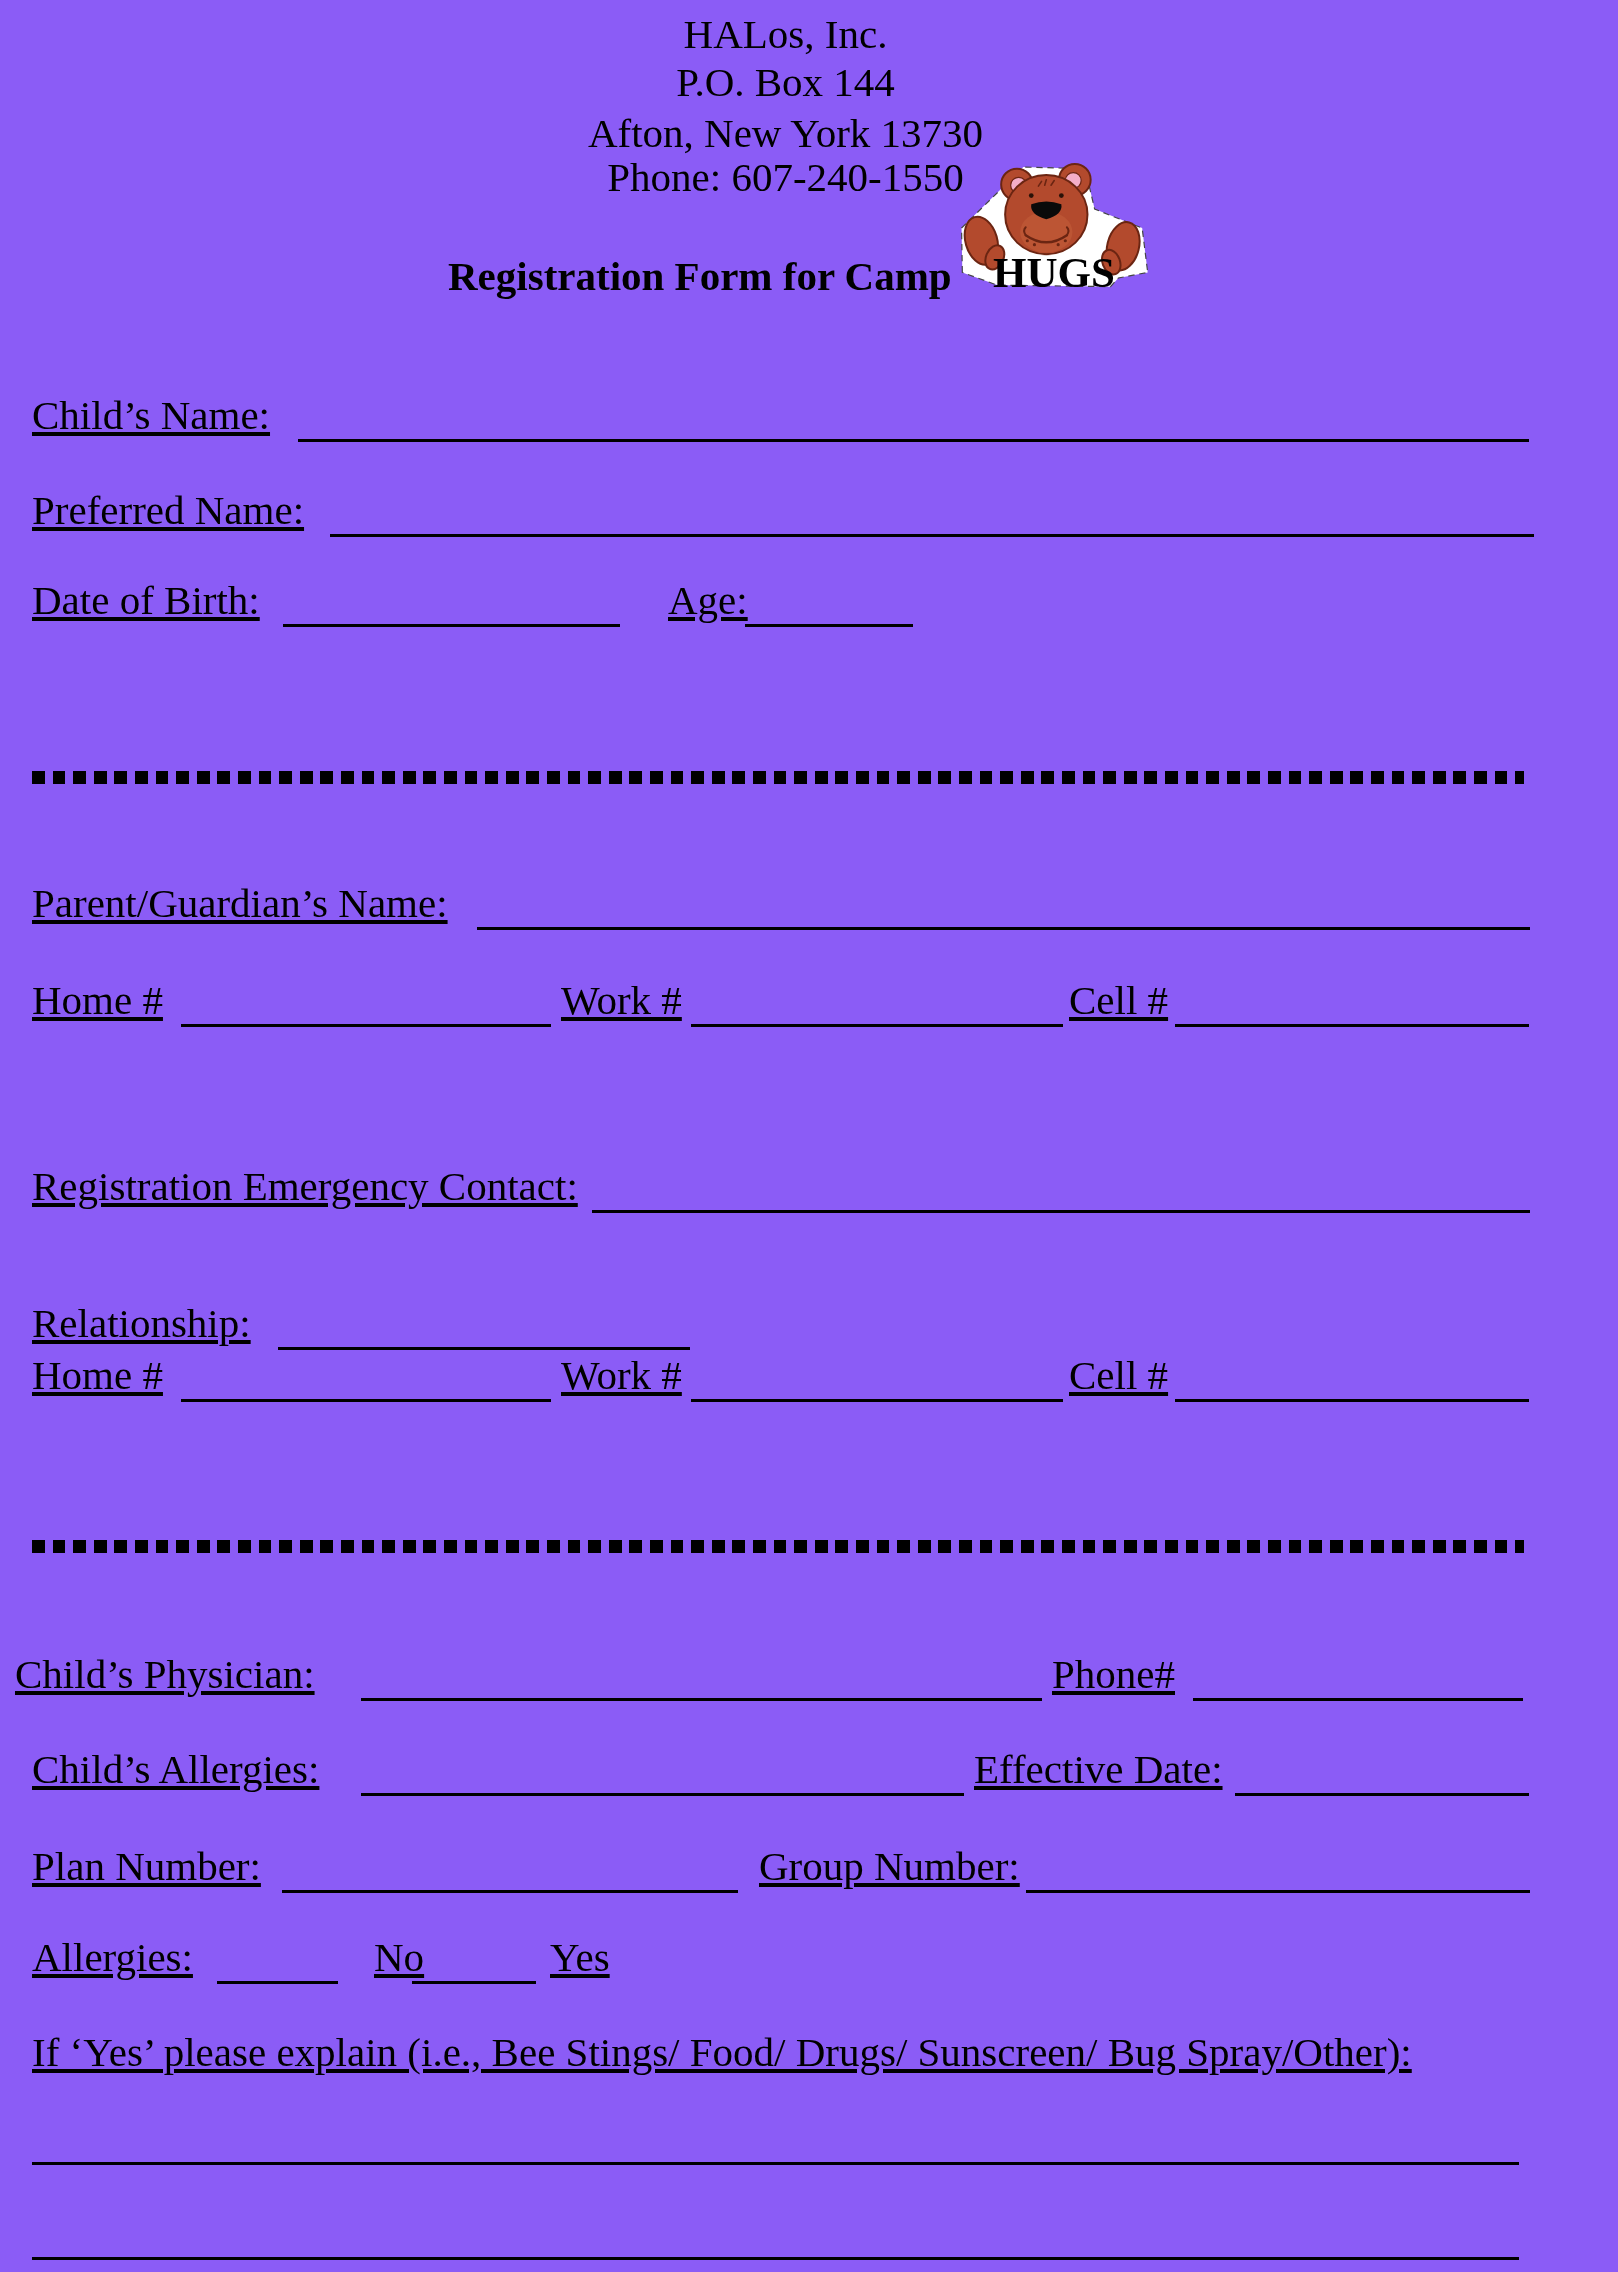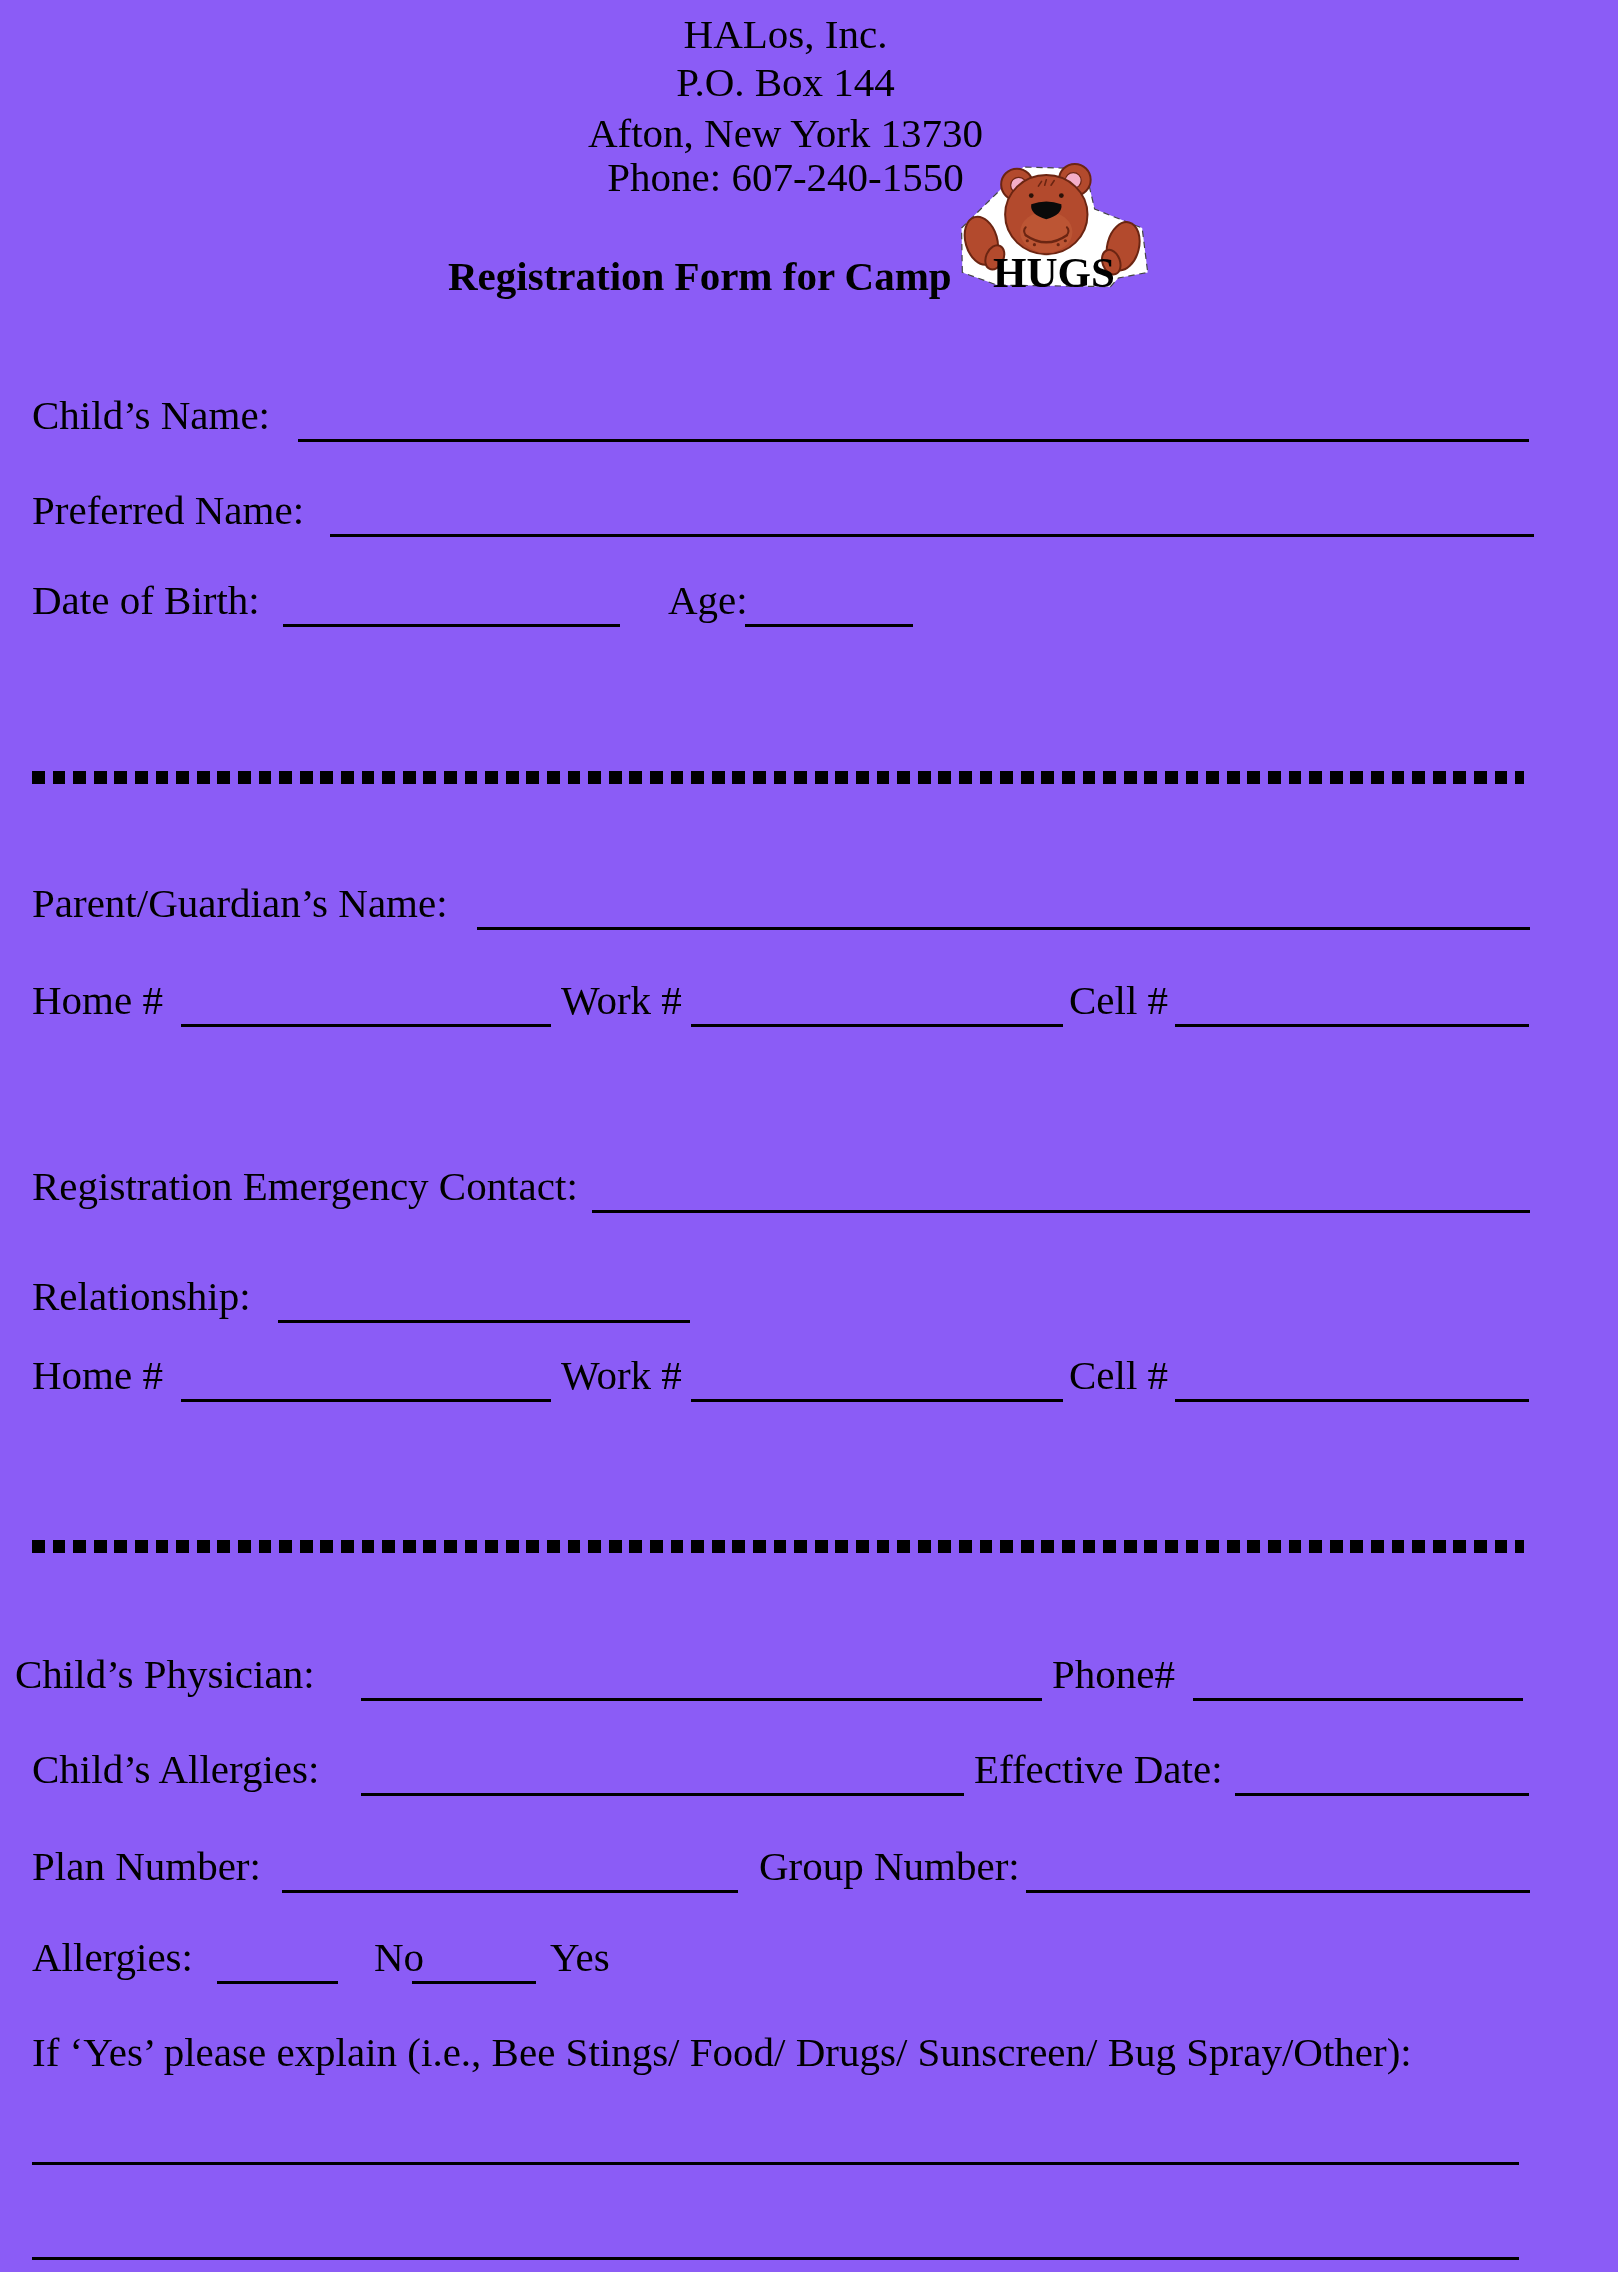--- a/index.html
+++ b/index.html
@@ -30,20 +30,21 @@
     white-space: nowrap;
     z-index: 3;
   }
   .row { position: absolute; left: 0; width: 1618px; height: 51px; }
   .lbl {
     position: absolute;
     top: 0;
     font-size: 41px;
     line-height: 41px;
     white-space: nowrap;
+    text-decoration: underline;
   }
   .line {
     position: absolute;
     top: 0;
     height: 44px;
     border-bottom: 3.2px solid #000;
   }
   .divider {
     position: absolute;
     left: 32px;
@@ -148,21 +149,21 @@
     <span class="line" style="left:691px; width:372px"></span>
     <span class="lbl" style="left:1069px">Cell #</span>
     <span class="line" style="left:1175px; width:354px"></span>
   </div>
 
   <div class="row" style="top:1166px">
     <span class="lbl" style="left:32px">Registration Emergency Contact:</span>
     <span class="line" style="left:592px; width:938px"></span>
   </div>
 
-  <div class="row" style="top:1276px">
+  <div class="row" style="top:1303px">
     <span class="lbl" style="left:32px">Relationship:</span>
     <span class="line" style="left:278px; width:412px"></span>
   </div>
 
   <div class="row" style="top:1355px">
     <span class="lbl" style="left:32px">Home #</span>
     <span class="line" style="left:181px; width:370px"></span>
     <span class="lbl" style="left:561px">Work #</span>
     <span class="line" style="left:691px; width:372px"></span>
     <span class="lbl" style="left:1069px">Cell #</span>

